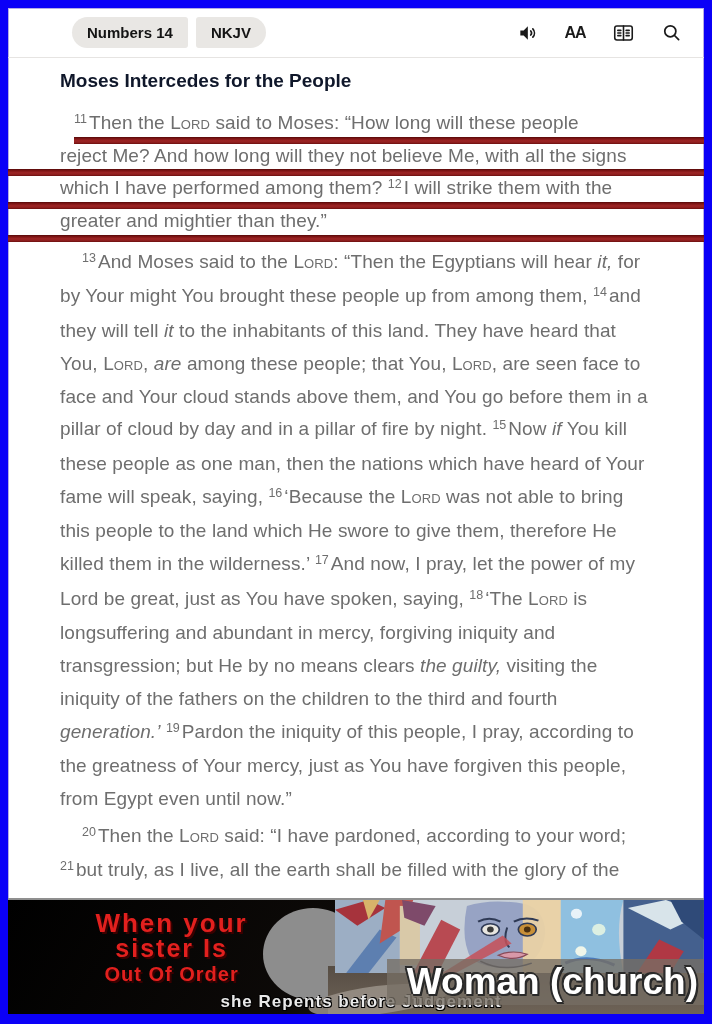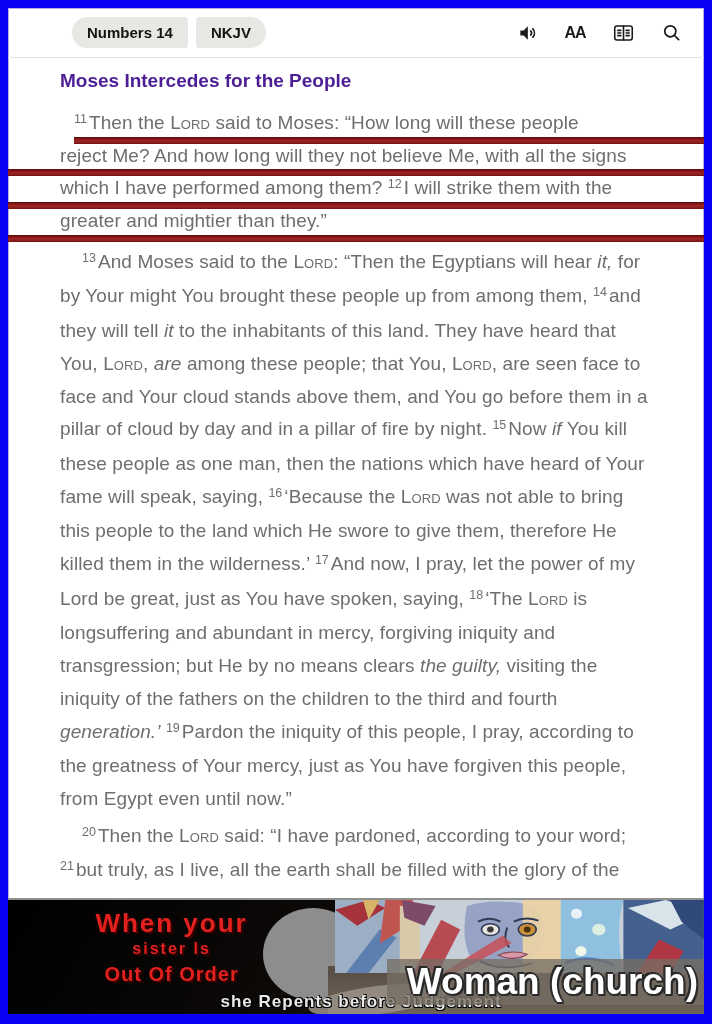--- a/index.html
+++ b/index.html
@@ -20,21 +20,21 @@
   .pill.right { border-radius:3px 16px 16px 3px; }
   .tb-spacer { flex:1; }
   .tb-icons { display:flex; align-items:flex-start; gap:26px; }
   .tb-icon { width:22px; height:22px; display:flex; align-items:center; justify-content:center;
              color:#1a1a1a; cursor:pointer; }
   .aa { font-weight:bold; font-size:16px; letter-spacing:-1px; color:#1a1a1a; }
 
   
   .content { flex:1 1 auto; overflow:hidden; position:relative;
              padding:12px 56px 0 52px; color:#6e6e6e; }
-  .heading { font-size:19px; font-weight:bold; color:#4c1d95; margin-bottom:15px; }
+  .heading { font-size:19px; font-weight:bold; color:#0f172a; margin-bottom:15px; }
 
   .body-text { font-size:19px; line-height:32.7px; letter-spacing:.1px; }
   .p1 .line { position:relative; height:32.7px; line-height:32.7px; white-space:nowrap; }
   .p1 .line.indent { padding-left:14px; }
   .redbar { position:absolute; bottom:-4px; height:7px; left:-52px; right:-56px;
             background:linear-gradient(180deg,#550909 0%,#7c1414 22%,#9e2525 55%,#8c1d1d 80%,#6b0f0f 100%); }
   .redbar.from-indent { left:14px; }
 
   .para { text-indent:22px; margin-top:8px; }
   .para.tight { margin-top:4px; }
@@ -53,21 +53,21 @@
             background:#9a9288; border-radius:50%; transform:rotate(-7deg); opacity:.85; }
   .right-bottom { position:absolute; right:0; bottom:0; width:54%; height:42%;
             background:linear-gradient(180deg,#564d44 0%,#6e6357 100%); }
   .art { position:absolute; left:47%; right:0; top:0; height:64%; }
   .art svg { width:100%; height:100%; display:block; }
 
   .banner-left { position:absolute; left:0; top:0; width:47%; height:100%;
                  text-align:center; color:#e2201e; font-weight:bold; }
   .ban-l1 { font-size:26px; line-height:26px; margin-top:10px; letter-spacing:2px;
             text-shadow:2px 2px 0 #3a0000; }
-  .ban-l2 { font-size:16px; line-height:25px; letter-spacing:2px; text-shadow:2px 2px 0 #3a0000; }
+  .ban-l2 { font-size:25px; line-height:25px; letter-spacing:2px; text-shadow:2px 2px 0 #3a0000; }
   .ban-l3 { font-size:20px; line-height:26px; letter-spacing:1px; text-shadow:2px 2px 0 #3a0000; }
   .ban-l4 { font-size:40px; line-height:36px; letter-spacing:4px; text-shadow:2px 3px 0 #3a0000;margin-top:44px; }
   .ban-l5 { position:absolute; left:26px; bottom:2px; width:200%; text-align:center;
             font-size:17px; font-weight:bold; color:#e9e9e9; letter-spacing:1px;
             text-shadow:1px 1px 0 #000, -1px 1px 0 #000, 1px -1px 0 #000; }
 
   .caption { position:absolute; right:0; bottom:9px; height:46px; line-height:46px;
              padding:0 6px 0 20px; background:rgba(118,110,100,0.78);
              font-size:37px; font-weight:bold; color:#ffffff; letter-spacing:0px; white-space:nowrap;
              text-shadow:2px 0 0 #2a2a2a, -2px 0 0 #2a2a2a, 0 2px 0 #2a2a2a, 0 -2px 0 #2a2a2a,

